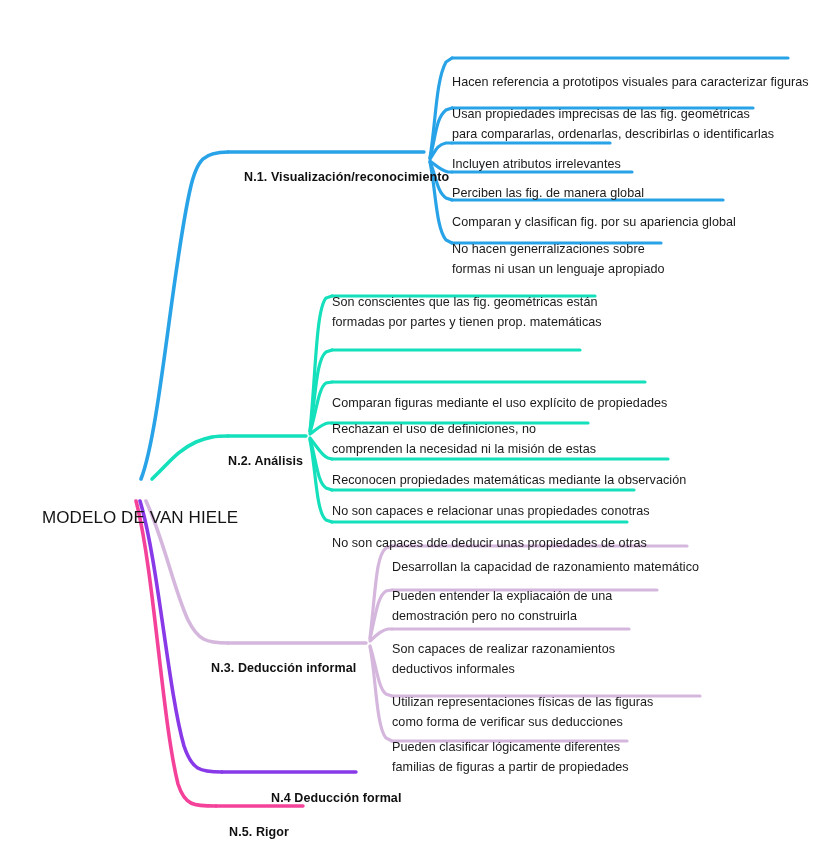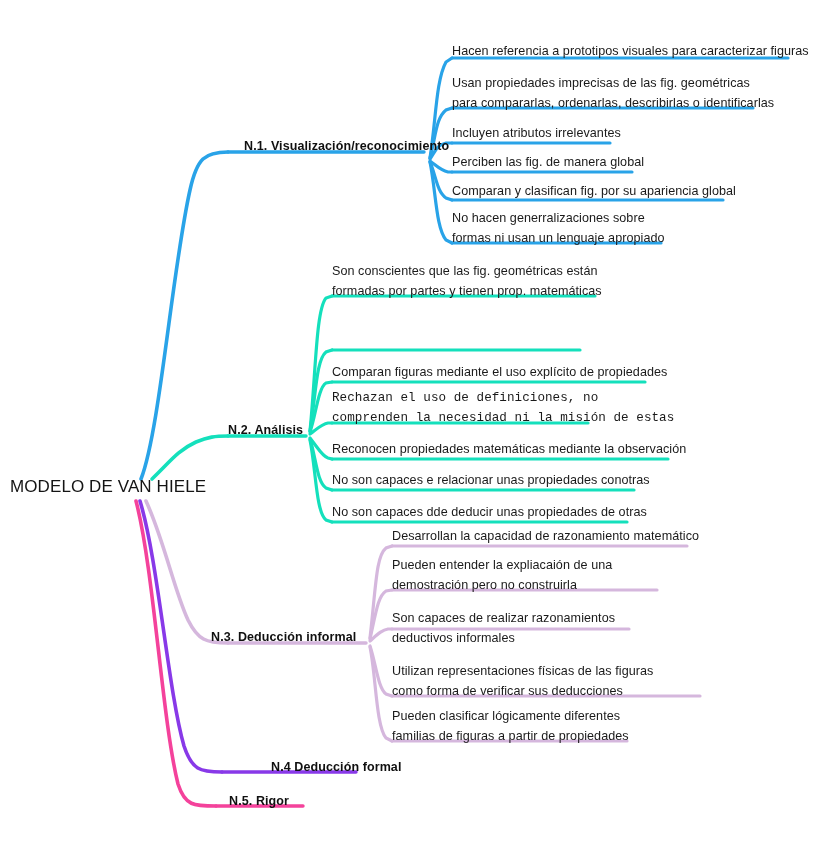--- a/index.html
+++ b/index.html
@@ -20,20 +20,21 @@
     left: 0;
     top: 0;
     width: 813px;
     height: 848px;
     pointer-events: none;
   }
   .node {
     position: absolute;
     white-space: nowrap;
     color: #1a1a1a;
+    margin-top: 31px;
   }
   .root-node {
     font-size: 17px;
     letter-spacing: 0.1px;
     color: #141414;
   }
   .lvl1-node {
     font-size: 12.5px;
     font-weight: bold;
     color: #101010;
@@ -106,21 +107,21 @@
     <path d="M392,546 L687,546" stroke="#d5b7dd" stroke-width="3.2" fill="none" stroke-linecap="round"></path>
     <path d="M392,590 L657,590" stroke="#d5b7dd" stroke-width="3.2" fill="none" stroke-linecap="round"></path>
     <path d="M392,629 L629,629" stroke="#d5b7dd" stroke-width="3.2" fill="none" stroke-linecap="round"></path>
     <path d="M392,696 L700,696" stroke="#d5b7dd" stroke-width="3.2" fill="none" stroke-linecap="round"></path>
     <path d="M392,741 L627,741" stroke="#d5b7dd" stroke-width="3.2" fill="none" stroke-linecap="round"></path>
 
     <path d="M222,772 L356,772" fill="none" stroke="#8839e8" stroke-width="3.4" stroke-linecap="round"></path>
     <path d="M216,806 L303,806" fill="none" stroke="#f4429b" stroke-width="3.4" stroke-linecap="round"></path>
   </svg>
 
-  <div class="node root-node" style="left:10px; top:477px;">MODELO DE VAN HIELE</div>
+  <div class="node root-node" style="left:42px; top:477px;">MODELO DE VAN HIELE</div>
 
   <div class="node lvl1-node" style="left:228px; top:139px;padding-left:16px;">N.1. Visualización/reconocimiento</div>
 
   <div class="node lvl1-node" style="left:228px; top:423px;">N.2. Análisis</div>
 
   <div class="node lvl1-node" style="left:211px; top:630px;">N.3. Deducción informal</div>
 
   <div class="node lvl1-node" style="left:229px; top:760px;padding-left:42px;">N.4 Deducción formal</div>
 
   <div class="node lvl1-node" style="left:229px; top:794px;">N.5. Rigor</div>
@@ -146,21 +147,21 @@
     <span class="l2">formas ni usan un lenguaje apropiado</span>
   </div>
 
   <div class="node leaf-node" style="left:332px; top:261px;">
     <span class="l1">Son conscientes que las fig. geométricas están</span>
     <span class="l2">formadas por partes y tienen prop. matemáticas</span>
   </div>
   <div class="node leaf-node" style="left:332px; top:362px;">
     <span class="l1">Comparan figuras mediante el uso explícito de propiedades</span>
   </div>
-  <div class="node leaf-node" style="left:332px; top:388px;font-family:Liberation Mono, monospace;">
+  <div class="node leaf-node" style="left:332px; top:388px;">
     <span class="l1">Rechazan el uso de definiciones, no</span>
     <span class="l2">comprenden la necesidad ni la misión de estas</span>
   </div>
   <div class="node leaf-node" style="left:332px; top:439px;">
     <span class="l1">Reconocen propiedades matemáticas mediante la observación</span>
   </div>
   <div class="node leaf-node" style="left:332px; top:470px;">
     <span class="l1">No son capaces e relacionar unas propiedades conotras</span>
   </div>
   <div class="node leaf-node" style="left:332px; top:502px;">

